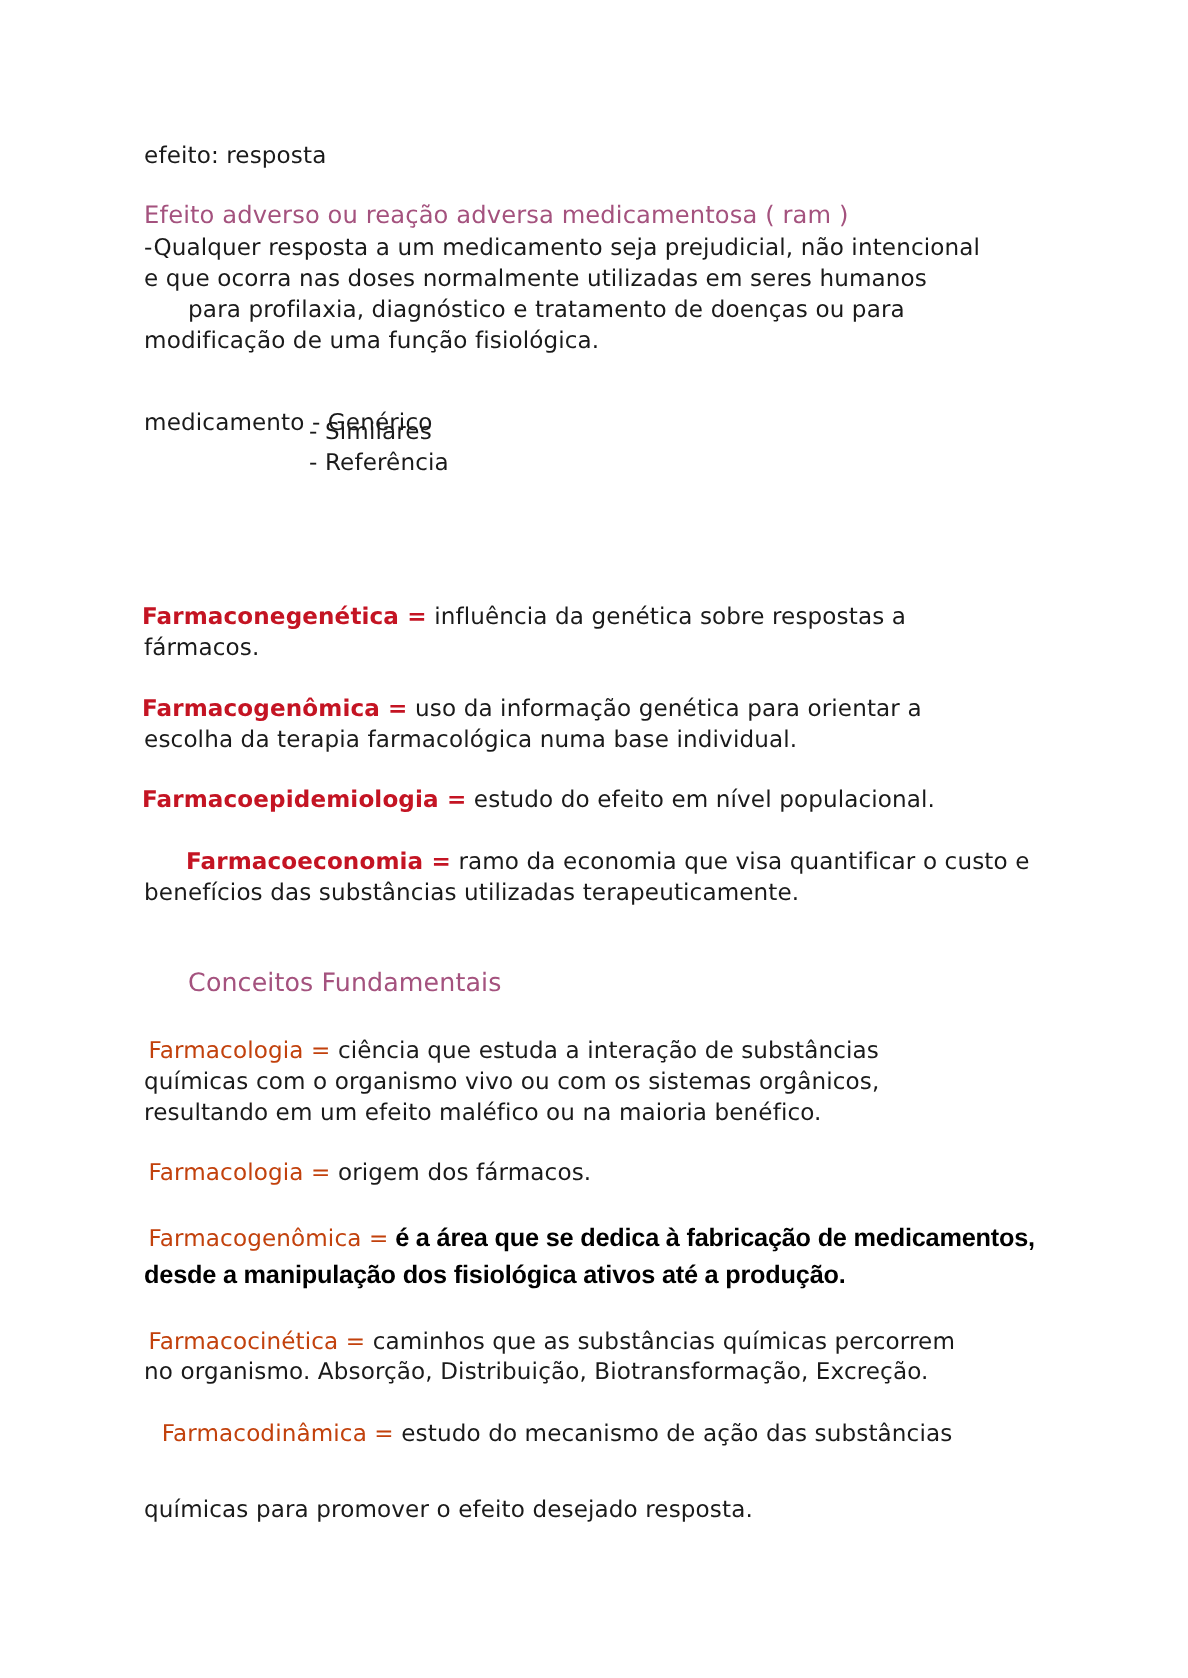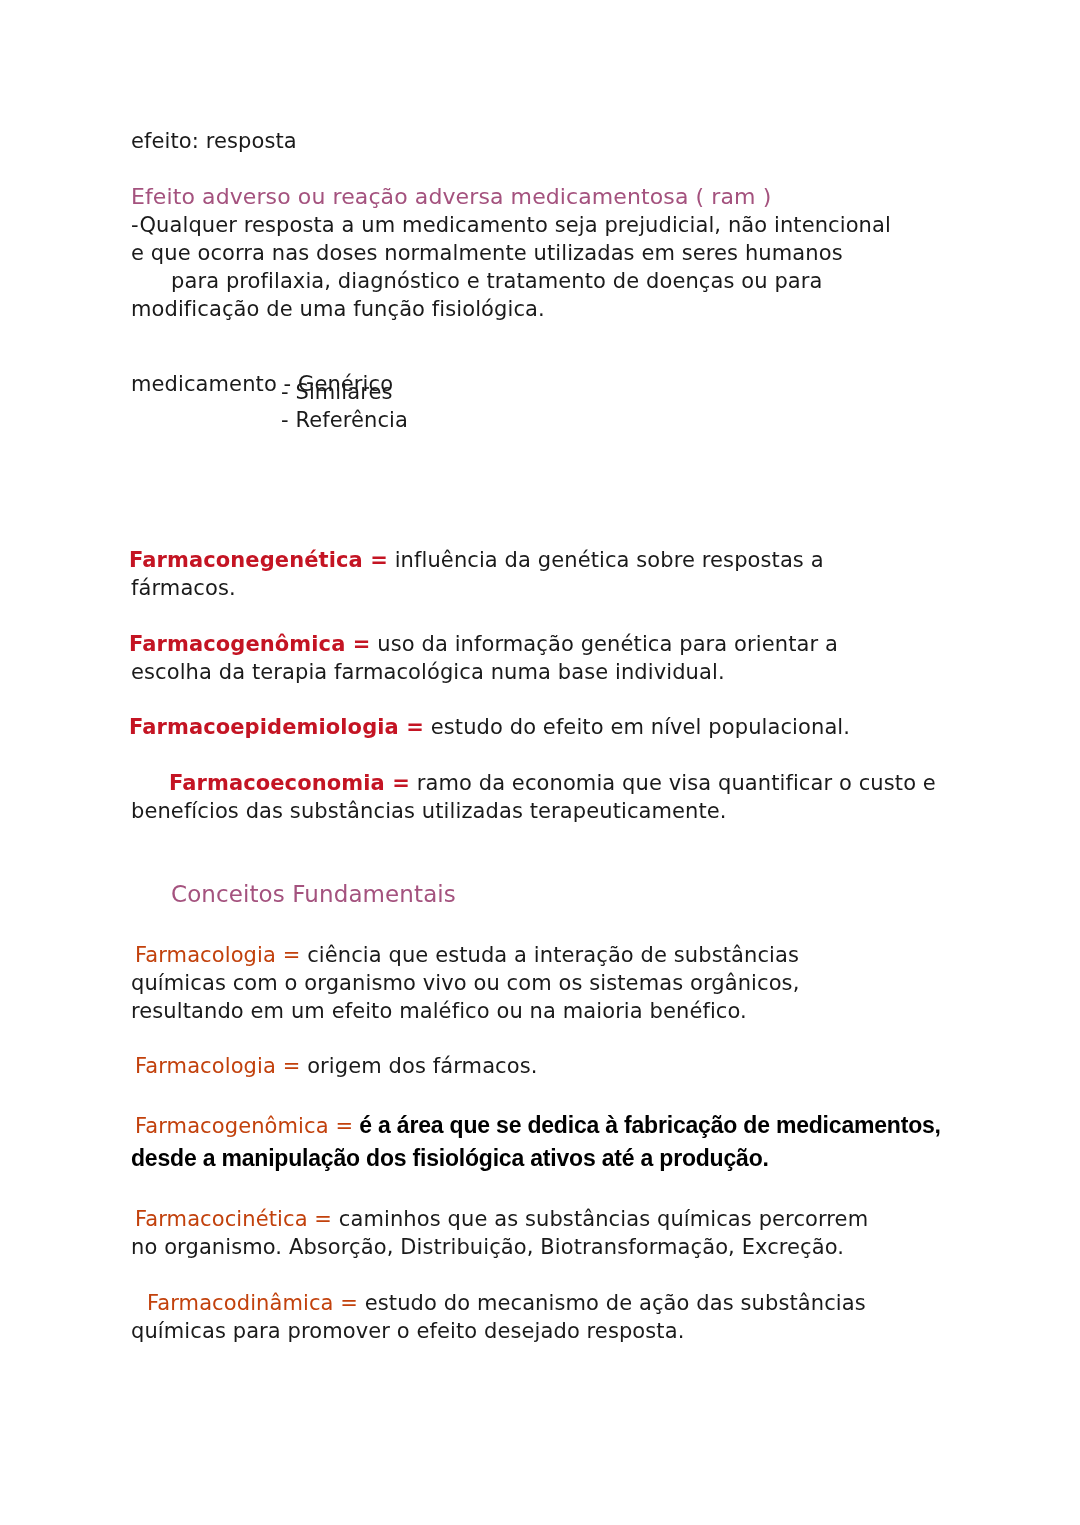--- a/index.html
+++ b/index.html
@@ -110,15 +110,15 @@
   <div class="line bold-sans" style="top:1144px;">desde a manipulação dos fisiológica ativos até a produção.</div>
 
   <div class="line" style="top:1205px; left:4px;text-align:right;">
     <span class="term-bright">Farmacocinética =</span><span> caminhos que as substâncias químicas percorrem</span>
   </div>
   <div class="line" style="top:1233px;">no organismo. Absorção, Distribuição, Biotransformação, Excreção.</div>
 
   <div class="line" style="top:1289px; left:16px;">
     <span class="term-bright">Farmacodinâmica =</span><span> estudo do mecanismo de ação das substâncias</span>
   </div>
-  <div class="line" style="top:1317px;text-align:center;">químicas para promover o efeito desejado resposta.</div>
+  <div class="line" style="top:1358px;text-align:center;">químicas para promover o efeito desejado resposta.</div>
 
 </div>
 
 </body></html>

